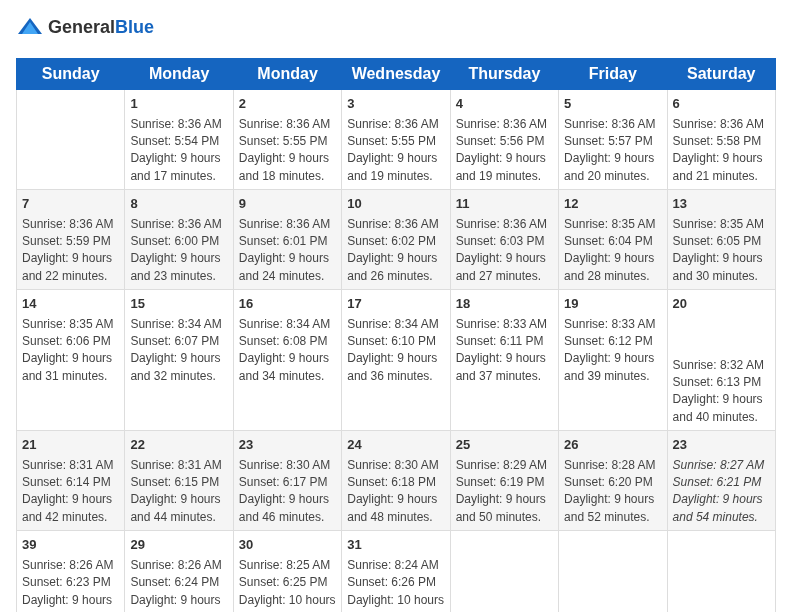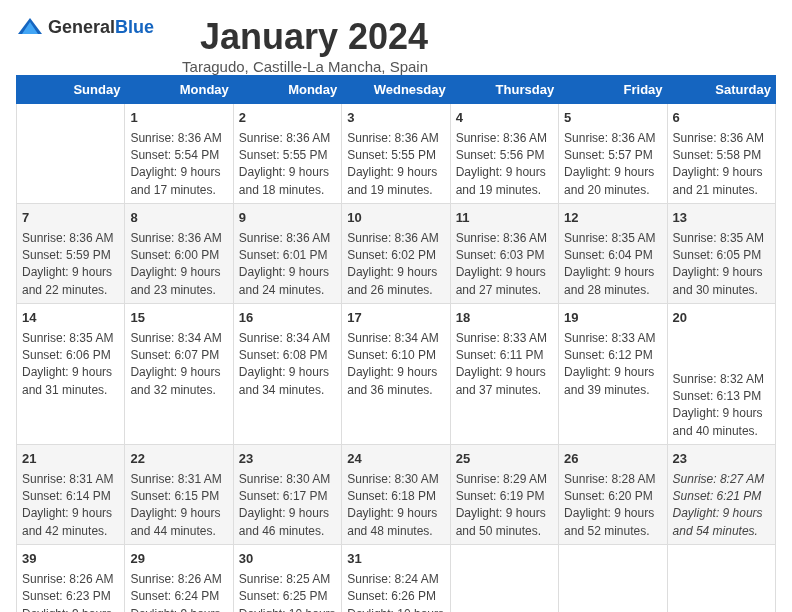--- a/index.html
+++ b/index.html
@@ -5,24 +5,23 @@
     * { box-sizing: border-box; margin: 0; padding: 0; }
     body {
       font-family: Arial, sans-serif;
       background: #fff;
       width: 792px;
       min-height: 612px;
       padding: 16px;
     }
     .header-area {
       display: flex;
-      justify-content: flex-start;
+      justify-content: space-between;
       align-items: flex-start;
-      margin-bottom: 0;
-      gap: 28px;
+      margin-bottom: 20px;
     }
     .logo {
       display: flex;
       align-items: center;
       gap: 4px;
     }
     .logo-text-general {
       font-size: 18px;
       font-weight: bold;
       color: #333;
@@ -50,22 +49,22 @@
     }
     table {
       width: 100%;
       border-collapse: collapse;
       font-size: 11px;
     }
     thead tr th {
       background-color: #1565c0;
       color: #fff;
       padding: 6px 4px;
-      text-align: right;
-      font-size: 13px;
+      text-align: center;
+      font-size: 16px;
       font-weight: bold;
       border: 1px solid #1565c0;
     }
     tbody tr {
       border-bottom: 1px solid #ccc;
     }
     tbody tr td {
       vertical-align: top;
       padding: 4px 5px;
       border: 1px solid #ddd;
@@ -102,24 +101,20 @@
 <div class="header-area">
   <div class="logo">
     <svg class="logo-icon" viewBox="0 0 28 22" xmlns="http://www.w3.org/2000/svg">
       <polygon points="14,2 26,18 2,18" fill="#1565c0"></polygon>
       <polygon points="14,6 22,18 6,18" fill="#42a5f5"></polygon>
     </svg>
     <div>
       <span class="logo-text-general">General</span><span class="logo-text-blue">Blue</span>
     </div>
   </div>
-  <div class="title-area">
-    <div class="month-title">January 2024</div>
-    <div class="location-title">Taragudo, Castille-La Mancha, Spain</div>
-  </div>
 </div>
 
 <table>
   <thead>
     <tr>
     <th>Sunday</th>
         <th>Monday</th>
         <th>Monday</th>
         <th>Wednesday</th>
         <th>Thursday</th>

